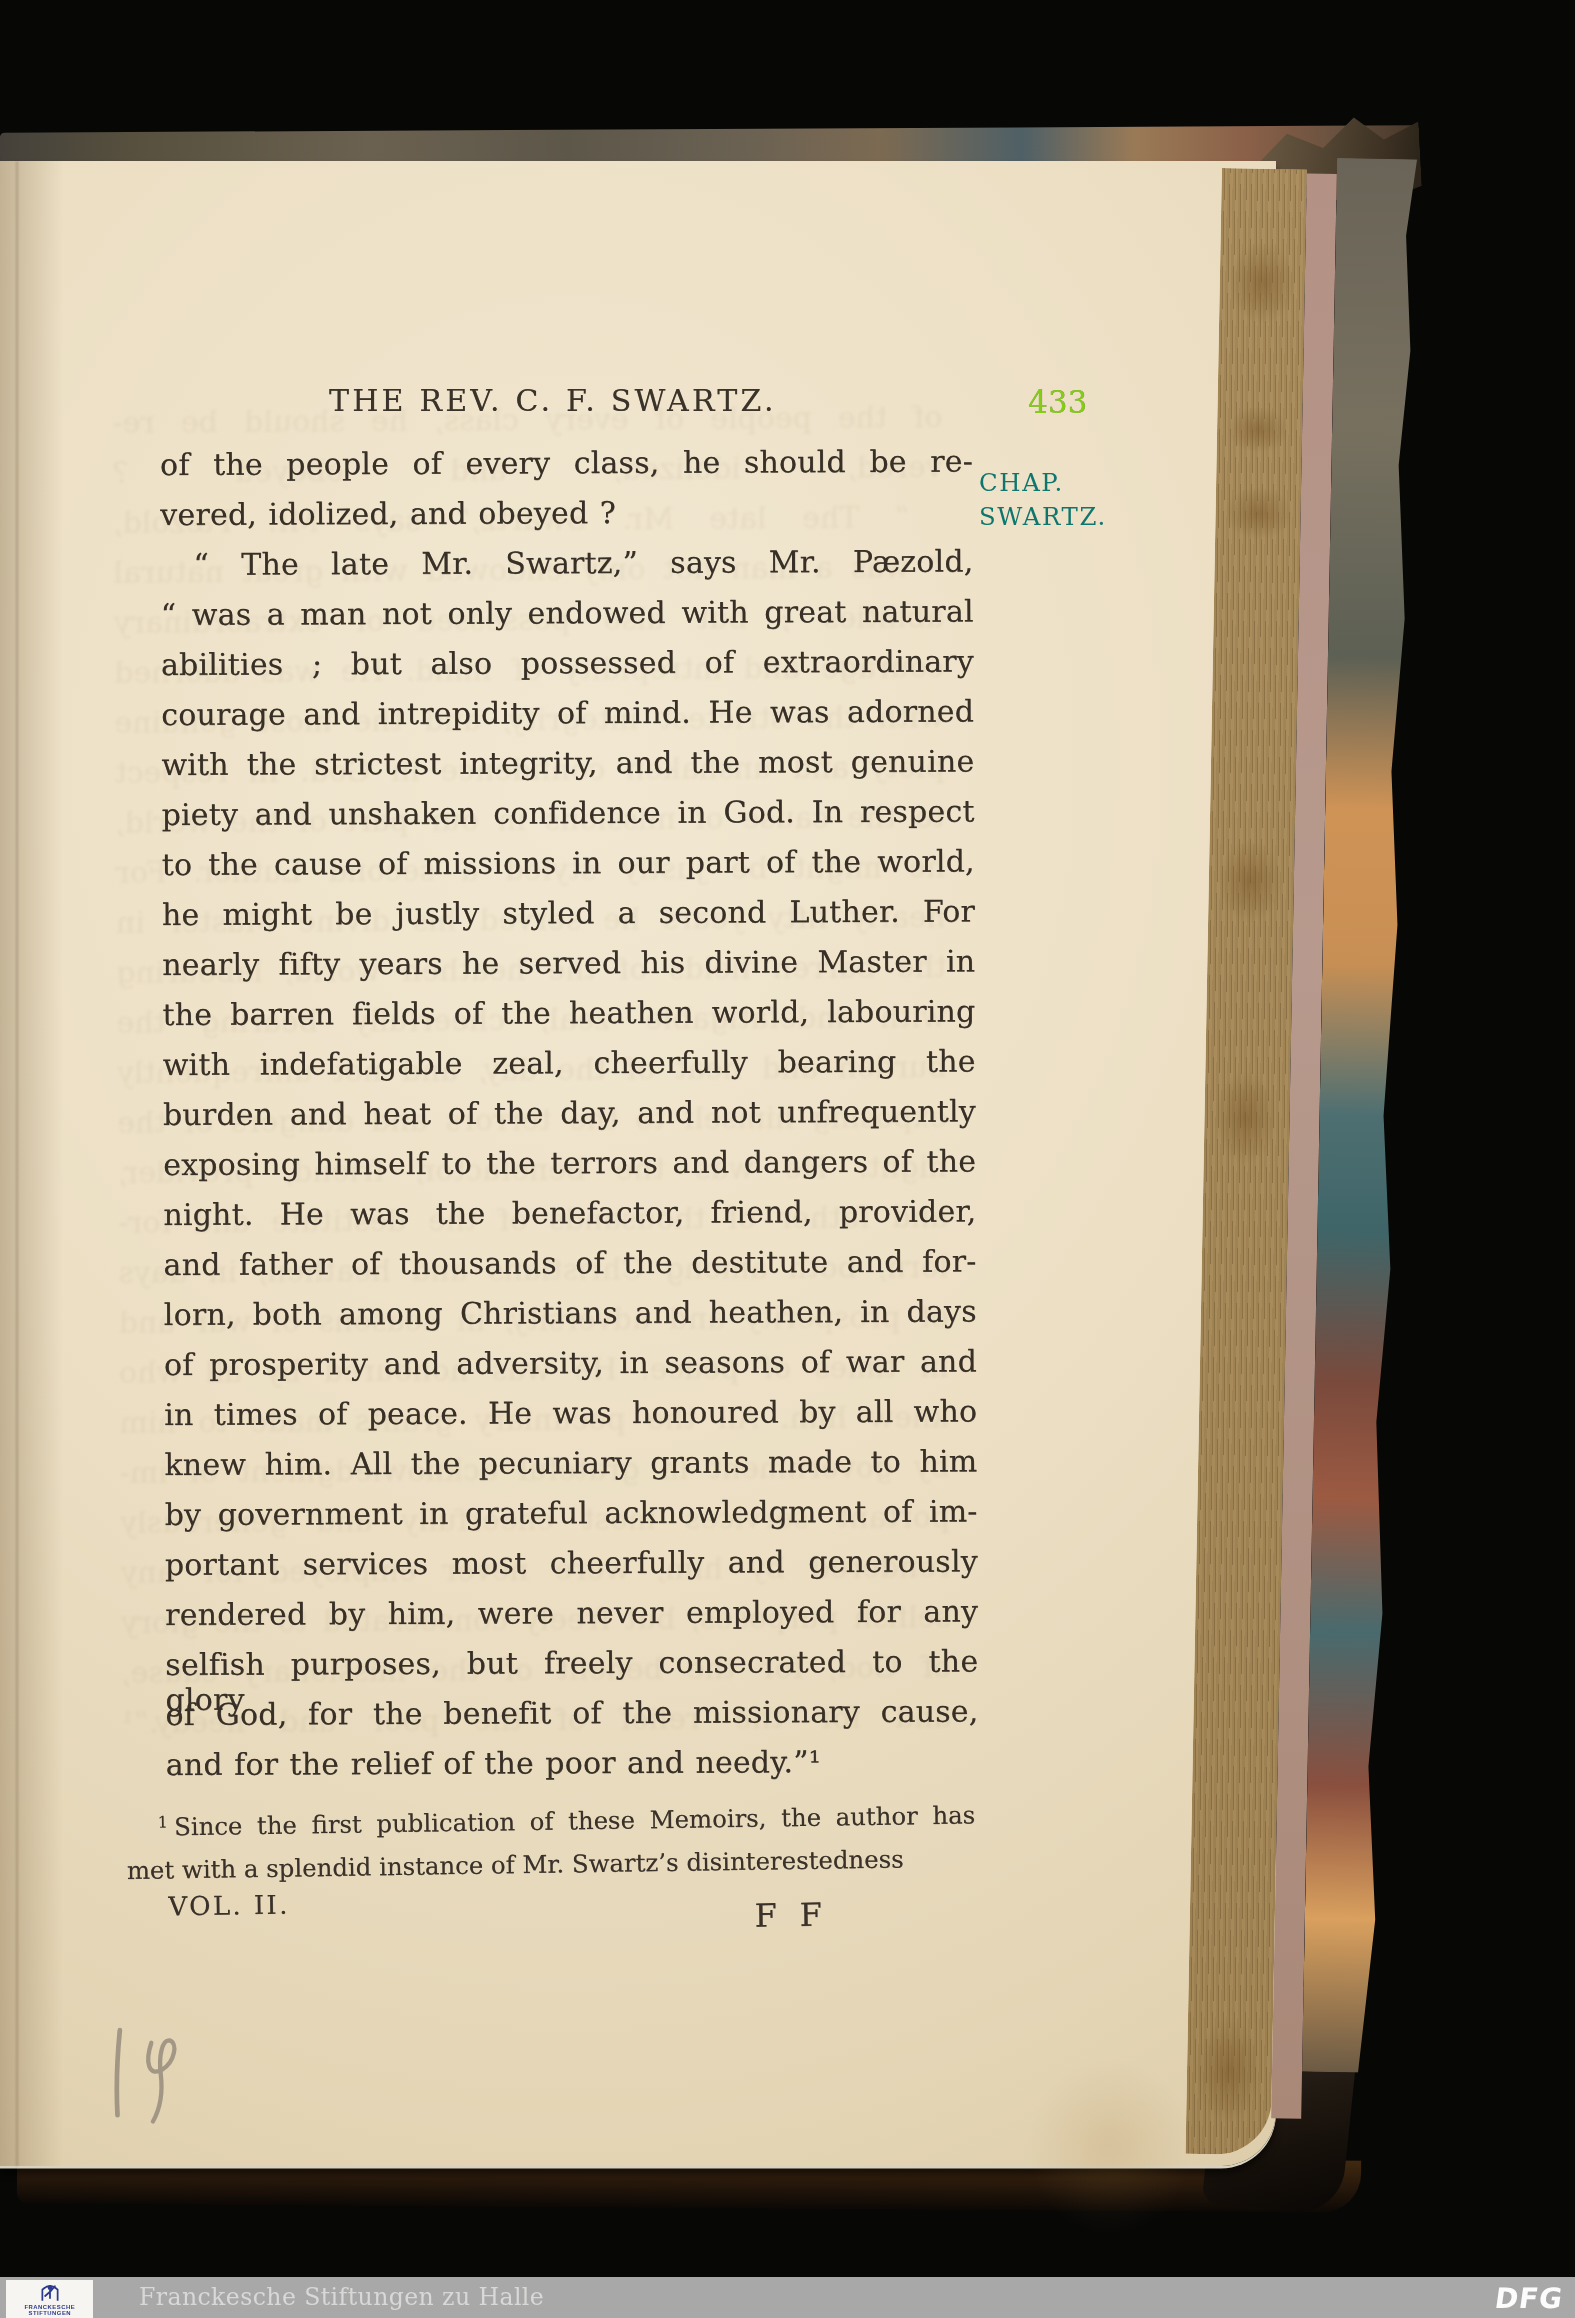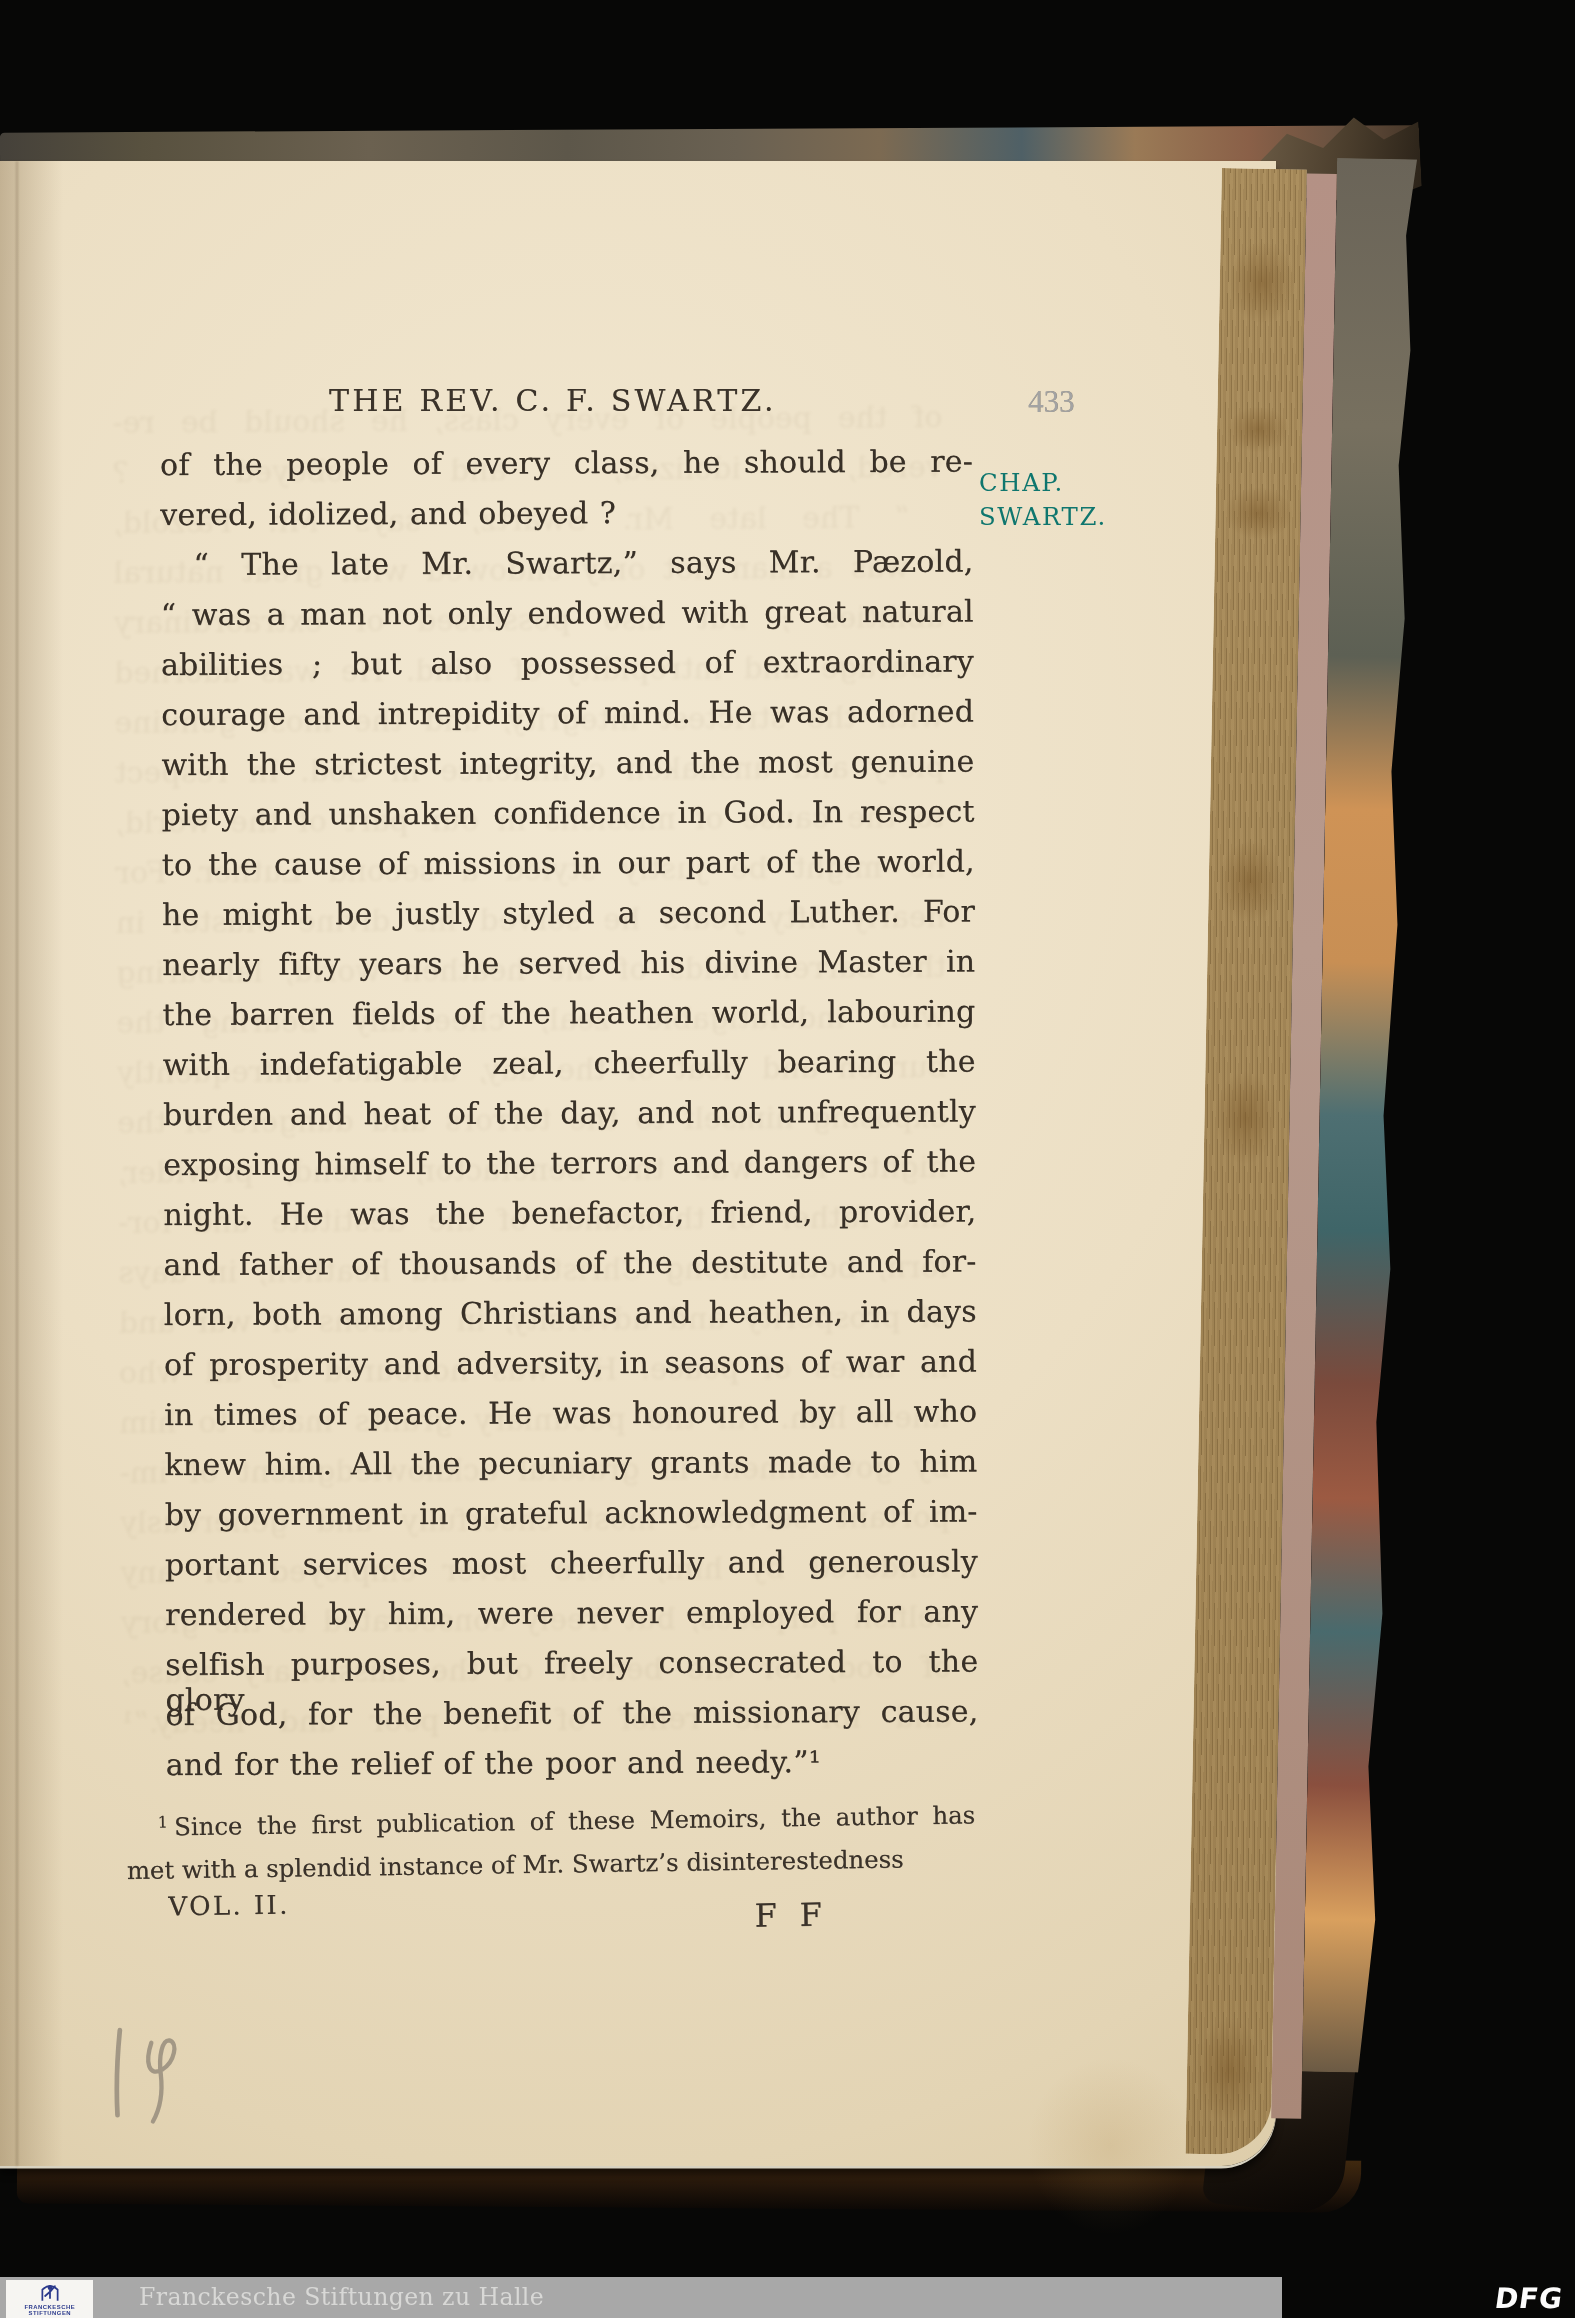--- a/index.html
+++ b/index.html
@@ -42,22 +42,22 @@
     clip-path:polygon(0 0,100% 0,88% 4%,96% 10%,84% 16%,95% 24%,82% 32%,93% 40%,80% 50%,92% 58%,78% 66%,90% 76%,76% 84%,88% 92%,70% 100%,0 100%);}
   .stain{position:absolute;background:radial-gradient(50% 50%,rgba(118,84,38,.5),rgba(118,84,38,0) 70%);}
   .st0{left:-4.7px;top:55px;width:95px;height:118px;}
   .st1{left:-3.2px;top:228px;width:88px;height:66px;}
   .st2{left:-6.3px;top:307px;width:98px;height:75px;}
   .st3{left:-4.7px;top:654px;width:93px;height:118px;}
   .st4{left:-3.2px;top:882px;width:88px;height:134px;}
   .st5{left:-4.7px;top:1827px;width:93px;height:150px;}
   .header-title{position:absolute;left:329px;top:383px;font-size:30px;letter-spacing:3.2px;
     color:#3b332a;text-shadow:0.2px 0.3px 0.4px rgba(50,40,30,.5);}
-  .page-number{position:absolute;left:1028px;top:384px;font-size:31px;color:#a3a3a3;
-    text-shadow:0.2px 0.3px 0.4px rgba(50,40,30,.5);font-family:Liberation Serif, serif;}
+  .page-number{position:absolute;left:1028px;top:384px;font-size:31px;color:#84cc16;
+    text-shadow:0.2px 0.3px 0.4px rgba(50,40,30,.5);}
   .margin-note{position:absolute;left:979px;top:466px;font-size:24.4px;line-height:34px;
     letter-spacing:1.6px;color:#0f766e;}
   .body-block{position:absolute;left:160px;top:447px;width:813px;transform:rotate(-0.25deg);
     transform-origin:top left;font-size:30px;color:#383027;letter-spacing:0.2px;word-spacing:1.6px;
     text-shadow:0.2px 0.3px 0.4px rgba(50,40,30,.55);}
   .line{height:50px;text-align:justify;text-align-last:justify;white-space:nowrap1;}
   .line.indent{text-indent:33px;}
   .line.para-end{text-align-last:left;}
   .ghost{position:absolute;left:117px;top:241px;width:830px;transform:scaleX(-1) rotate(.4deg);
     filter:blur(1.7px);opacity:.07;color:#6e5a38;font-size:30px;word-spacing:1.6px;}
@@ -66,21 +66,21 @@
     transform:rotate(-0.85deg);transform-origin:top left;color:#3a322a;
     text-shadow:0.2px 0.2px 0.3px rgba(50,40,30,.5);}
   .fn-line{position:absolute;left:0;width:849px;font-size:24.4px;}
   .fn1{top:0;text-indent:31.5px;text-align:justify;text-align-last:justify;}
   .fn2{top:43px;text-align:left;}
   .fn-sup{font-size:15.8px;vertical-align:7.9px;margin-right:6.3px;}
   .sig-vol{position:absolute;left:41px;top:79px;font-size:26px;letter-spacing:2.4px;}
   .sig-ff{position:absolute;left:627px;top:93px;font-size:32px;letter-spacing:6.3px;}
   .pencil{position:absolute;left:93px;top:2016px;opacity:.8;}
   
-  .bottom-bar{position:absolute;left:0;top:2277px;width:1282px;height:42px;background:#a8a8a8;}
+  .bottom-bar{position:absolute;left:0;top:2277px;width:1575px;height:42px;background:#a8a8a8;}
   .logo-box{position:absolute;left:6.3px;top:3.2px;width:87px;height:39px;background:#f6f5f2;
     display:flex;flex-direction:column;align-items:center;justify-content:flex-start;}
   .logo-text{font-family:"Liberation Sans",sans-serif;font-size:5.9px;line-height:6.7px;
     letter-spacing:0.5px;color:#2b3a8c;text-align:center;font-weight:bold;}
   .bar-title{position:absolute;left:139px;top:6.3px;font-size:23.6px;color:#d8d8d6;
     font-family:"DejaVu Serif","Liberation Serif",serif;letter-spacing:0.4px;}
   .dfg{position:absolute;left:1495px;top:4.7px;font-family:"DejaVu Sans","Liberation Sans",sans-serif;
     font-weight:900;font-size:28px;color:#fcfcfc;transform:skewX(-8deg);letter-spacing:0.8px;}
 </style>
 </head>

